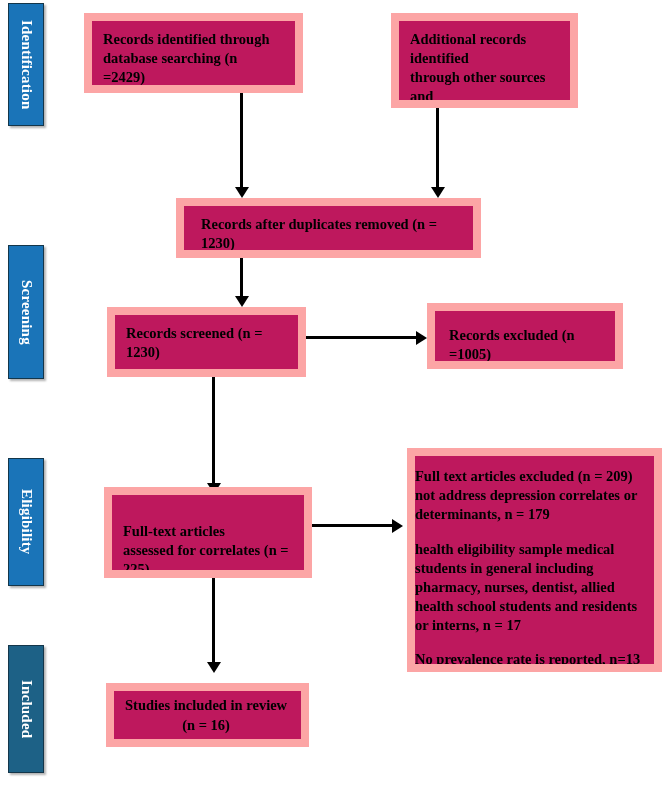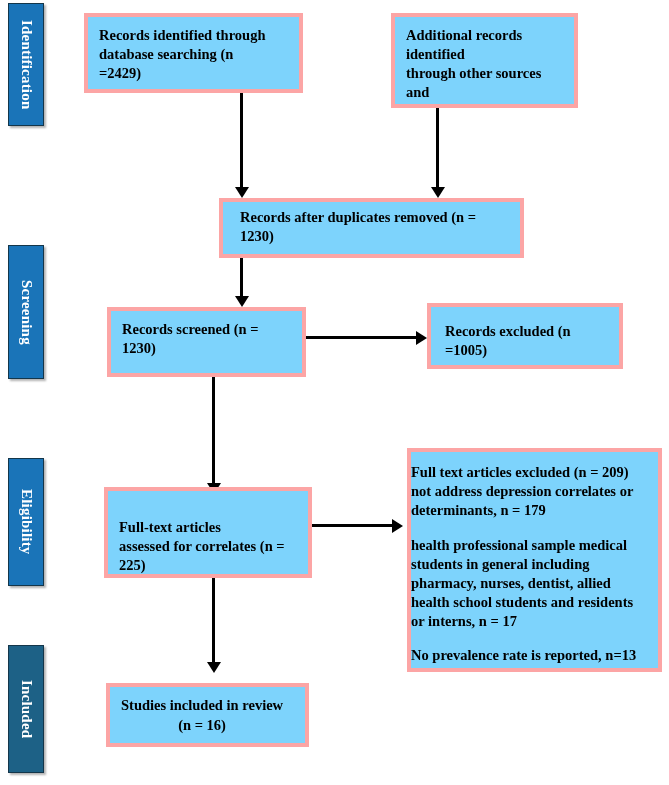--- a/index.html
+++ b/index.html
@@ -37,34 +37,33 @@
     writing-mode: vertical-rl;
     text-orientation: mixed;
     white-space: nowrap;
     line-height: 1;
   }
 
   
   .flow-box {
     position: absolute;
     box-sizing: border-box;
-    background: #7dd3fc;
-    border: 4px solid #fca5a5;
+    background: #be185d;
+    border: 8px solid #fca5a5;
     font-family: "Liberation Serif", "DejaVu Serif", serif;
     font-weight: bold;
     color: #000000;
     font-size: 14.5px;
     line-height: 1.32;
     padding: 9px 10px 8px 11px;
     overflow: hidden;
   }
   .flow-box.center-text {
     display: flex;
-    align-items: flex-end;
-    margin-left: 43px;
+    align-items: flex-start;
   }
   .flow-box.center-both {
     display: flex;
     align-items: center;
     justify-content: flex-start;
     text-align: center;
   }
   .flow-box p {
     margin: 0;
   }
@@ -173,21 +172,21 @@
     <p>Full-text articles</p>
     <p>assessed for correlates (n =</p>
     <p>225)</p>
   </div>
 
   <div class="flow-box" style="left:407px; top:448px; width:255px; height:224px; padding:11px 8px 8px 0;">
     <p>Full text articles excluded (n = 209)</p>
     <p>not address depression correlates or</p>
     <p>determinants, n = 179</p>
 
-    <p class="gap">health professional sample medical</p>
+    <p class="gap">health eligibility sample medical</p>
     <p>students in general including</p>
     <p>pharmacy, nurses, dentist, allied</p>
     <p>health school students and residents</p>
     <p>or interns, n = 17</p>
 
     <p class="gap">No prevalence rate is reported, n=13</p>
   </div>
 
   <div class="flow-box center-both" style="left:106px; top:683px; width:203px; height:64px;">
     <div>

